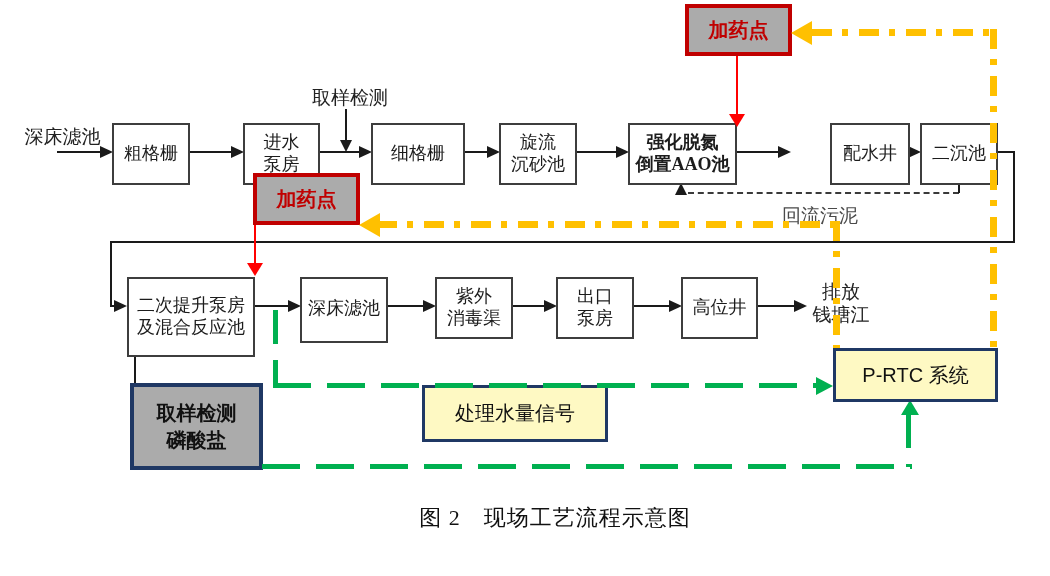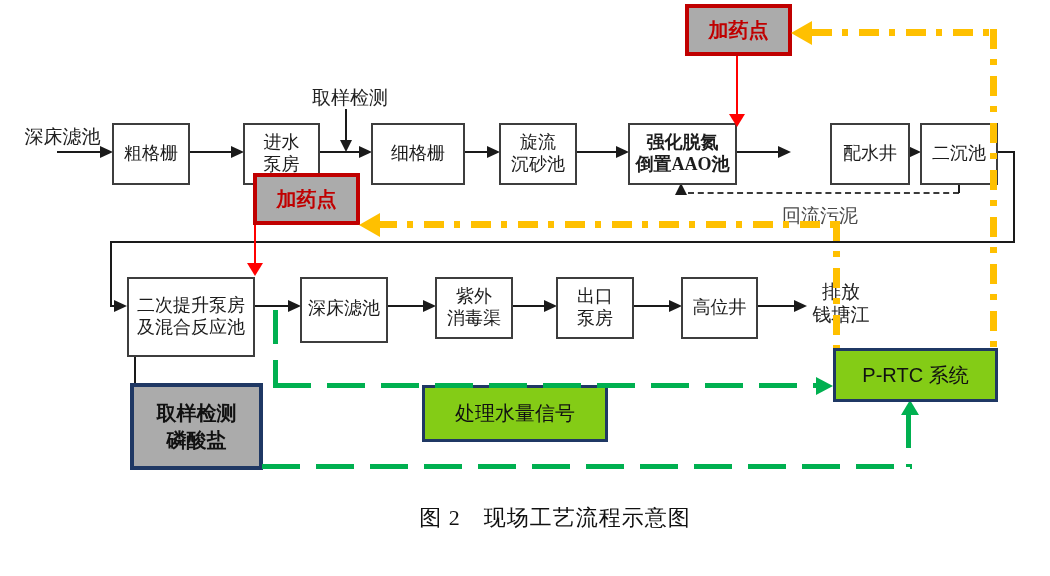--- a/index.html
+++ b/index.html
@@ -17,21 +17,21 @@
   .ah-r{position:absolute;width:0;height:0;border-top:6px solid transparent;border-bottom:6px solid transparent;border-left:13px solid #1a1a1a;z-index:1;}
   .ah-d{position:absolute;width:0;height:0;border-left:6px solid transparent;border-right:6px solid transparent;border-top:12px solid #1a1a1a;z-index:1;}
   .ah-u{position:absolute;width:0;height:0;border-left:6px solid transparent;border-right:6px solid transparent;border-bottom:12px solid #1a1a1a;z-index:1;}
   
   .dosebox{position:absolute;box-sizing:border-box;border:4px solid #C00000;background:#ABABAB;
         display:flex;align-items:center;justify-content:center;color:#C00000;font-weight:bold;
         font-size:20px;z-index:3;}
   .redv{position:absolute;width:2px;background:#FF0000;z-index:3;}
   .red-ah-d{position:absolute;width:0;height:0;border-left:8px solid transparent;border-right:8px solid transparent;border-top:13px solid #FF0000;z-index:3;}
   
-  .navybox{position:absolute;box-sizing:border-box;border:3px solid #1F3864;background:#84cc16;
+  .navybox{position:absolute;box-sizing:border-box;border:3px solid #1F3864;background:#fef9c3;
         display:flex;align-items:center;justify-content:center;color:#111;font-size:20px;z-index:3;}
   .graynavy{border-width:4px;background:#ABABAB;font-weight:bold;white-space:pre-line;text-align:center;line-height:1.35;}
   
   .greenh{position:absolute;height:5px;z-index:4;
      background:repeating-linear-gradient(90deg,#00B050 0 38px,transparent 38px 54px);}
   .greenv{position:absolute;width:5px;z-index:4;
      background:repeating-linear-gradient(180deg,#00B050 0 34px,transparent 34px 50px);}
   .gr-ah-r{position:absolute;width:0;height:0;border-top:9px solid transparent;border-bottom:9px solid transparent;border-left:17px solid #00B050;z-index:4;}
   .gr-ah-u{position:absolute;width:0;height:0;border-left:9px solid transparent;border-right:9px solid transparent;border-bottom:15px solid #00B050;z-index:4;}
   

